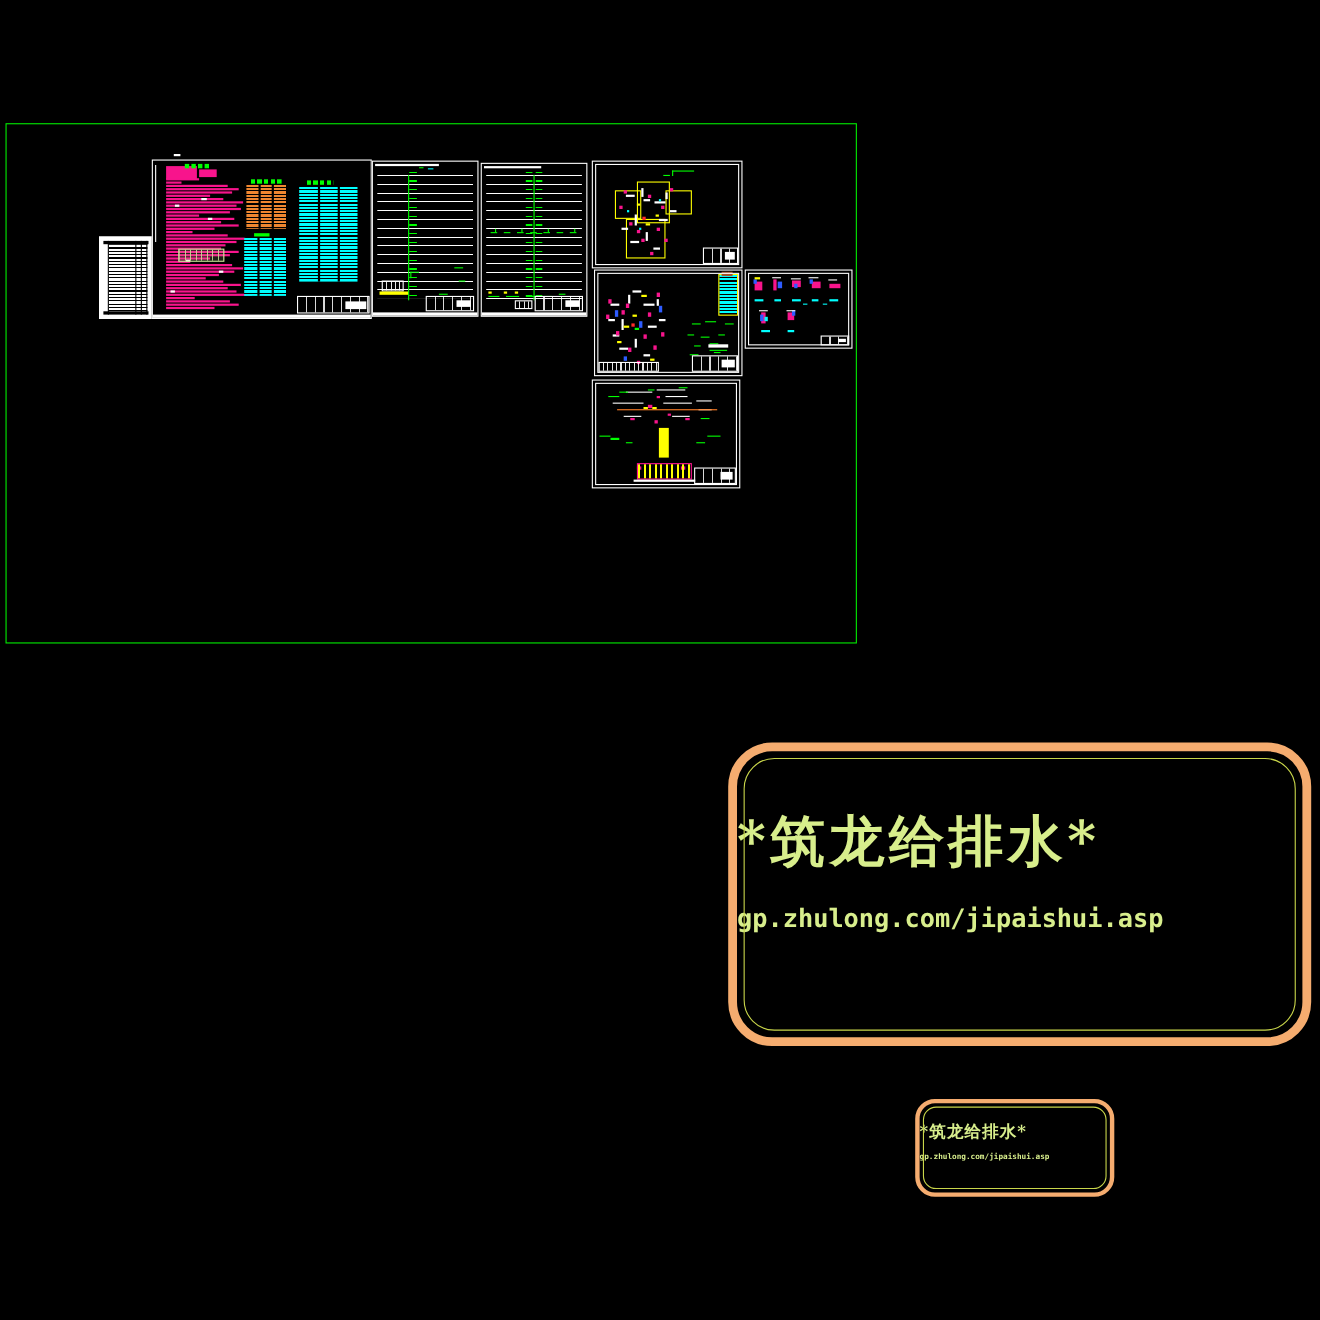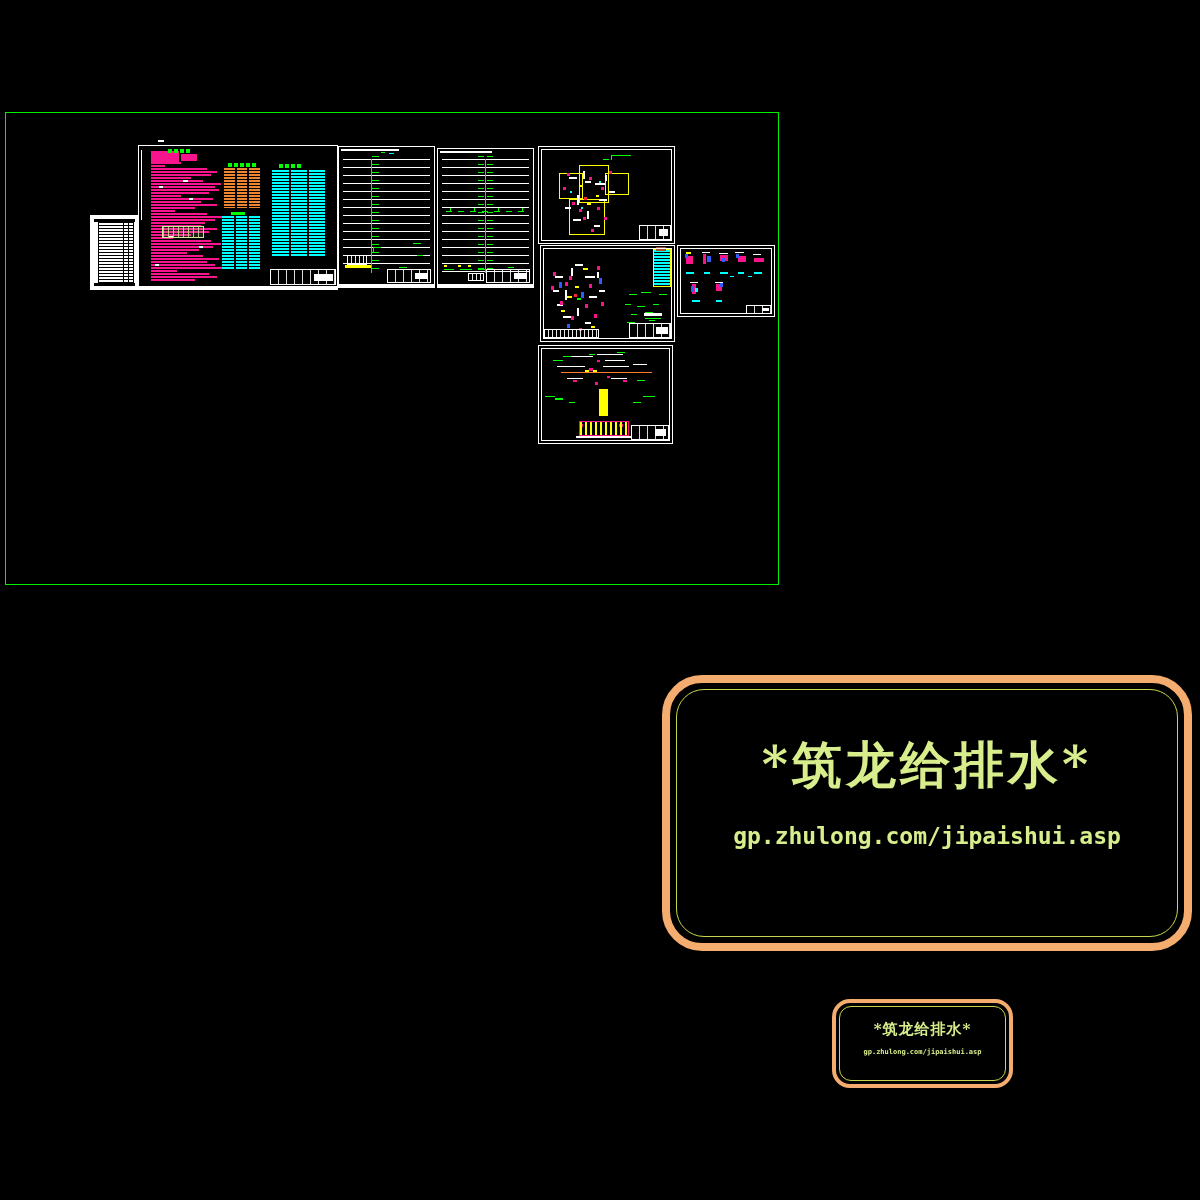--- a/index.html
+++ b/index.html
@@ -42,21 +42,21 @@
      background:repeating-linear-gradient(180deg,#00ffff 0 2px,#000 2px 3px);}
   .sched .cap{position:absolute;left:2px;top:-3px;width:10px;height:4px;background:#a0522d;display:block;}
   
   .oline{position:absolute;height:1px;background:#ff7f27;}
   .shaft{position:absolute;background:#ffff00;}
   .tank{position:absolute;border:1px solid #f8148c;
      background:repeating-linear-gradient(90deg,#ffff00 0 2px,transparent 2px 5px);}
   .tank .base{position:absolute;left:-4px;right:-4px;bottom:-3px;height:2px;background:#fff;display:block;}
   
   .wm{position:absolute;border-style:solid;border-color:#f5ac6f;background:#000;
-      display:flex;flex-direction:column;align-items:center;box-sizing:border-box;}
+      display:flex;flex-direction:column;align-items:flex-start;box-sizing:border-box;}
   .wm .inner{position:absolute;border:1px solid #c9d64a;pointer-events:none;}
   .wm .brand{color:#d8ee8c;font-family:"DejaVu Serif",serif;font-weight:bold;text-align:center;white-space:nowrap;}
   .wm .url{color:#d8ee8c;font-family:"DejaVu Sans Mono",monospace;font-weight:bold;text-align:center;white-space:nowrap;}
   .wm-large{left:662px;top:675px;width:530px;height:276px;border-width:8px;border-radius:40px;}
   .wm-large .inner{inset:6px;border-radius:28px;}
   .wm-large .brand{margin-top:52px;font-size:50px;line-height:60px;letter-spacing:4px;}
   .wm-large .url{margin-top:26px;font-size:23px;line-height:30px;}
   .wm-small{left:832px;top:999px;width:181px;height:89px;border-width:4px;border-radius:18px;}
   .wm-small .inner{inset:3px;border-radius:12px;}
   .wm-small .brand{margin-top:16px;font-size:15px;line-height:20px;letter-spacing:1px;}

